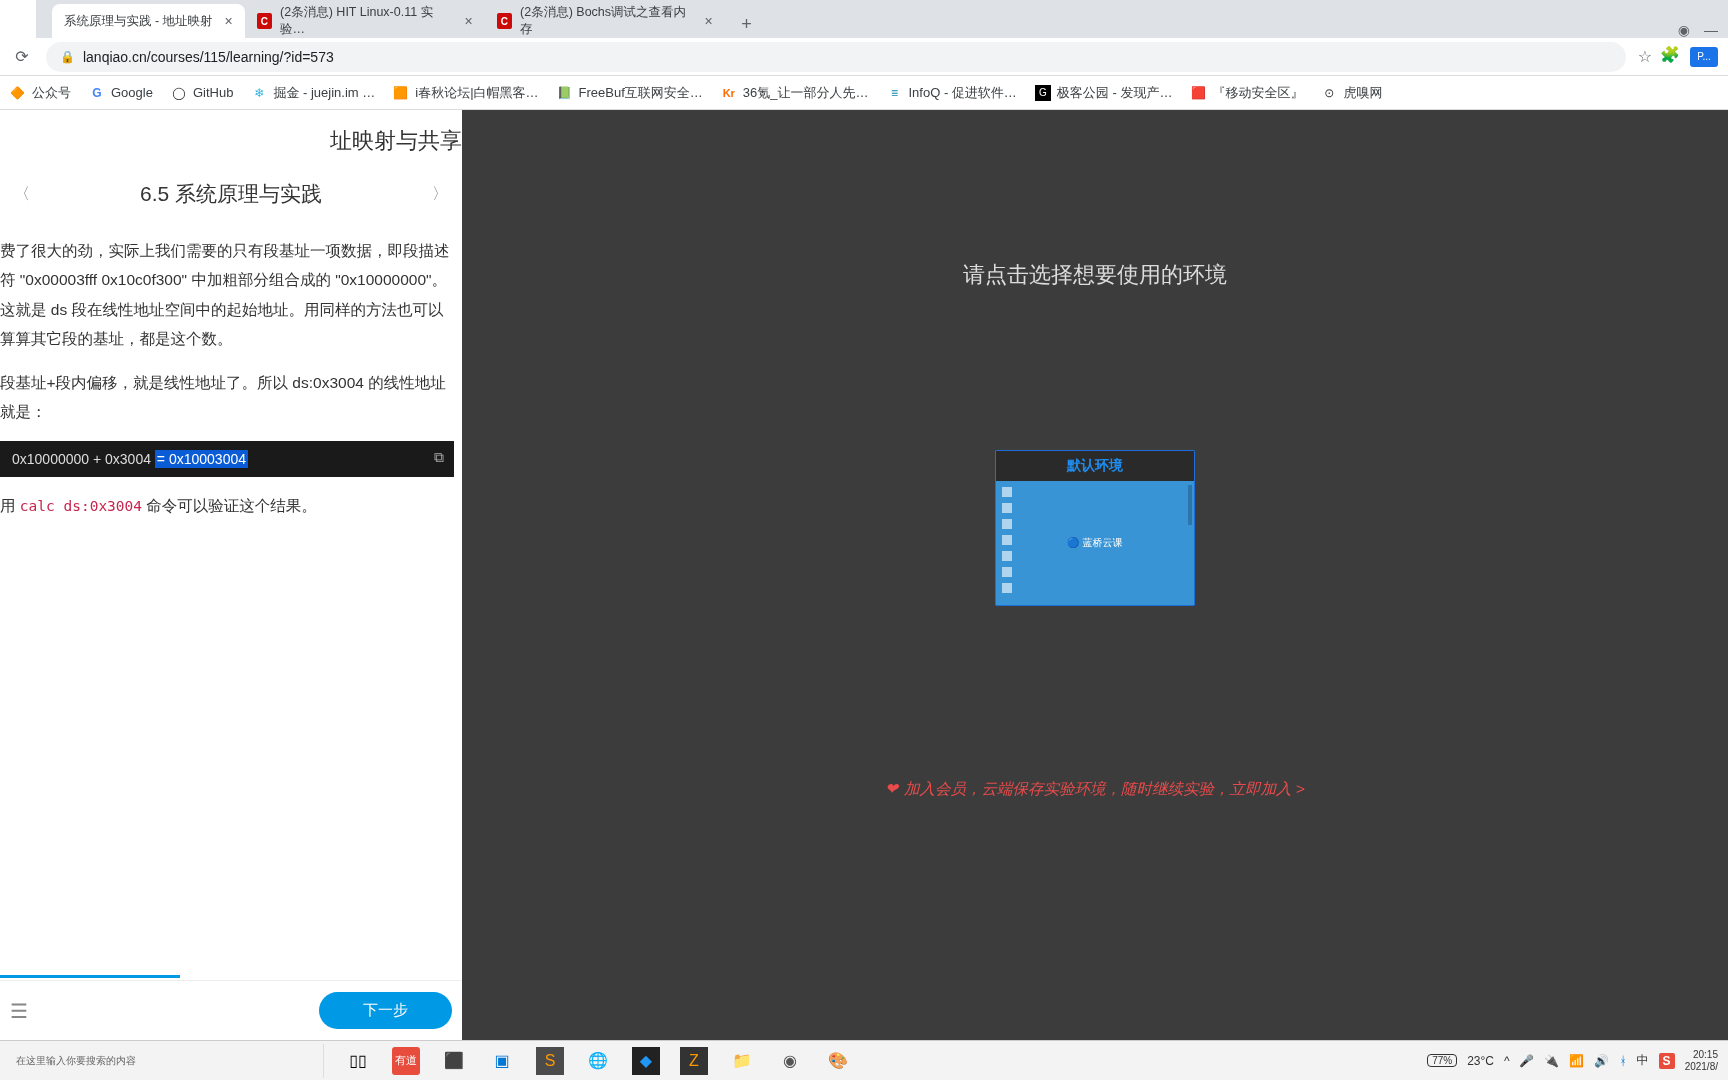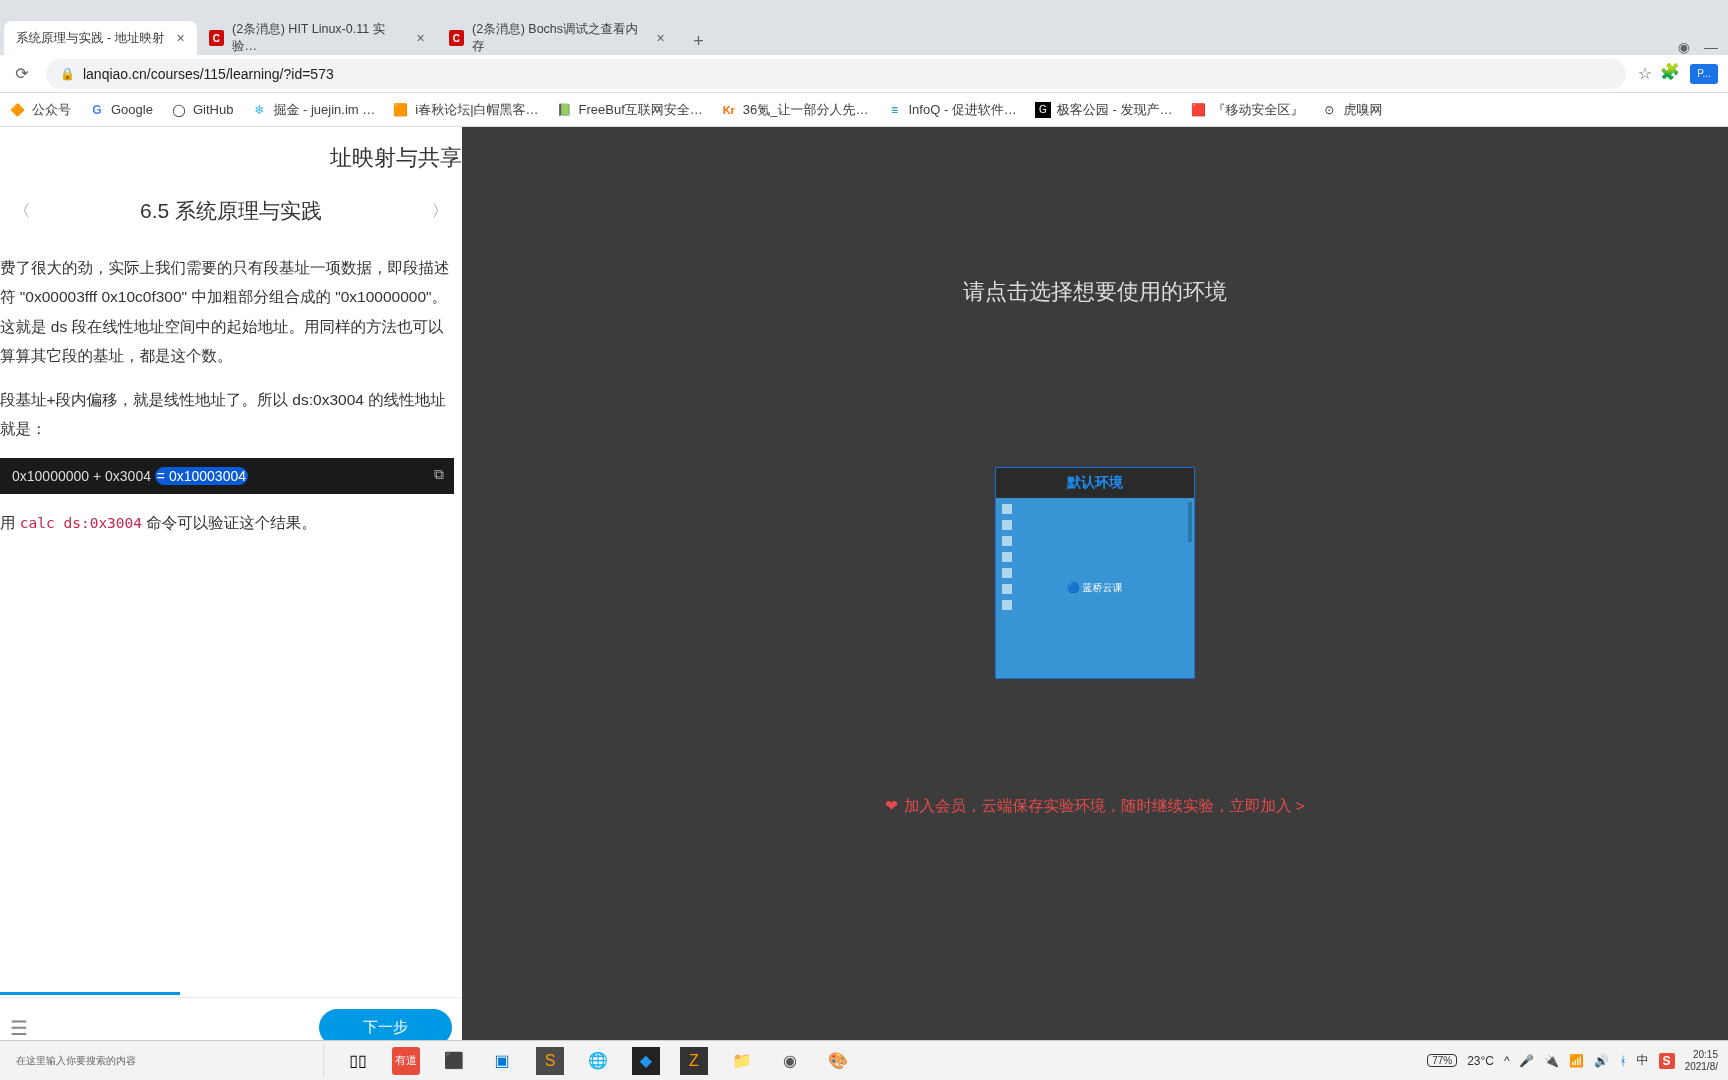--- a/index.html
+++ b/index.html
@@ -1,19 +1,19 @@
 <!DOCTYPE html>
 <html><head>
 <meta charset="utf-8">
 <style>
 * { margin: 0; padding: 0; box-sizing: border-box; font-family: "Microsoft YaHei", Arial, sans-serif; }
 body { width: 1728px; height: 1080px; overflow: hidden; background: #fff; position: relative; }
 
 
-.tab-strip { height: 55px; background: #dee1e6; display: flex; align-items: flex-end; padding-left: 4px; }
+.tab-strip { height: 38px; background: #dee1e6; display: flex; align-items: flex-end; padding-left: 16px; margin-left: 36px; }
 .tab { height: 34px; padding: 0 32px 0 12px; display: flex; align-items: center; font-size: 12.5px; color: #3c4043; position: relative; border-radius: 8px 8px 0 0; max-width: 240px; }
 .tab.active { background: #fff; }
 .tab .favicon { width: 16px; height: 16px; margin-right: 8px; background: #cc0a0a; border-radius: 2px; color: #fff; font-size: 10px; font-weight: bold; display: flex; align-items: center; justify-content: center; }
 .tab .close { position: absolute; right: 8px; top: 9px; width: 16px; height: 16px; display: flex; align-items: center; justify-content: center; font-size: 14px; color: #5f6368; cursor: pointer; }
 .new-tab { width: 28px; height: 28px; display: flex; align-items: center; justify-content: center; font-size: 18px; color: #5f6368; margin-left: 8px; cursor: pointer; }
 .tab-strip .right { margin-left: auto; display: flex; align-items: center; gap: 14px; padding-right: 10px; }
 .tab-strip .right span { color: #5f6368; font-size: 14px; }
 
 
 .addr-bar { height: 38px; background: #fff; display: flex; align-items: center; padding: 0 10px; border-bottom: 1px solid #dadce0; }
@@ -36,41 +36,41 @@
 .right-pane { flex: 1; background: #3c3c3c; position: relative; }
 
 .page-title { font-size: 22px; color: #333; padding: 16px 0 10px 0; text-align: right; }
 .section-nav { display: flex; align-items: center; justify-content: space-between; padding: 14px 12px; }
 .section-nav .arrow { font-size: 16px; color: #888; cursor: pointer; width: 20px; text-align: center; }
 .section-title { font-size: 21px; color: #333; }
 
 .left-body { padding: 0 8px 0 0; }
 .para { font-size: 15.5px; color: #333; line-height: 1.9; margin: 14px 0; }
 .code-block { background: #1a1a1a; color: #ddd; font-family: Consolas, monospace; font-size: 14px; padding: 10px 12px; position: relative; margin: 8px 0; }
-.code-sel { background: #0a5bd6; color: #fff; padding: 1px 2px; border-radius: 9px; }
+.code-sel { background: #0a5bd6; color: #fff; padding: 1px 2px; }
 .copy-icon { position: absolute; right: 10px; top: 8px; color: #aaa; cursor: pointer; }
 .inline-code { font-family: Consolas, monospace; color: #c7254e; font-size: 14.5px; margin-top: 40px; }
 
 .hr-blue { position: absolute; bottom: 62px; left: 0; width: 180px; height: 3px; background: #0099e5; }
 
 .left-footer { position: absolute; bottom: 0; left: 0; right: 0; height: 60px; display: flex; align-items: center; justify-content: space-between; padding: 0 10px; background: #fff; border-top: 1px solid #eee; }
 .burger { font-size: 20px; color: #888; }
 .next-btn { background: #0099e5; color: #fff; border: none; border-radius: 20px; padding: 9px 44px; font-size: 15px; cursor: pointer; }
 
 
 .env-prompt { color: #ddd; font-size: 22px; text-align: center; margin-top: 150px; }
 .env-card { width: 200px; margin: 160px auto 0; border: 1px solid #1e6dd8; border-radius: 1px; overflow: hidden; }
 .env-card-header { background: #2a2a2a; color: #1e8def; font-size: 14px; font-weight: bold; text-align: center; padding: 6px 0; }
-.env-card-body { height: 180px; background: #3994d5; position: relative; }
+.env-card-body { height: 124px; background: #3994d5; position: relative; }
 .env-desktop-icons { position: absolute; left: 6px; top: 6px; display: flex; flex-direction: column; gap: 6px; }
 .env-desktop-icons span { width: 10px; height: 10px; background: rgba(255,255,255,0.6); display: block; }
 .env-brand { position: absolute; top: 50%; left: 50%; transform: translate(-50%,-50%); color: #fff; font-size: 10px; }
 .env-scroll { position: absolute; right: 2px; top: 4px; width: 4px; height: 40px; background: rgba(0,0,0,0.2); }
 
-.join-banner { position: absolute; bottom: 240px; left: 0; right: 0; text-align: center; color: #e84b4b; font-size: 15.5px; }
+.join-banner { position: absolute; bottom: 240px; left: 0; right: 0; text-align: center; color: #e84b4b; font-size: 15.5px; font-style: italic; }
 .join-banner .heart { color: #e84b4b; margin-right: 6px; }
 
 
 .taskbar { position: absolute; bottom: 0; left: 0; right: 0; height: 40px; background: #f3f3f3; display: flex; align-items: center; border-top: 1px solid #ccc; }
 .search-box { width: 320px; height: 34px; margin-left: 4px; display: flex; align-items: center; padding: 0 12px; font-size: 10px; color: #666; border-right: 1px solid #ddd; }
 .task-icons { display: flex; align-items: center; gap: 20px; margin-left: 20px; }
 .task-icons .tic { width: 28px; height: 28px; display: flex; align-items: center; justify-content: center; font-size: 16px; }
 .tray { margin-left: auto; display: flex; align-items: center; gap: 10px; padding-right: 10px; font-size: 12px; color: #333; }
 .battery { border: 1px solid #333; padding: 0 4px; border-radius: 4px; font-size: 10px; }
 .clock { text-align: right; font-size: 10px; line-height: 1.2; }

